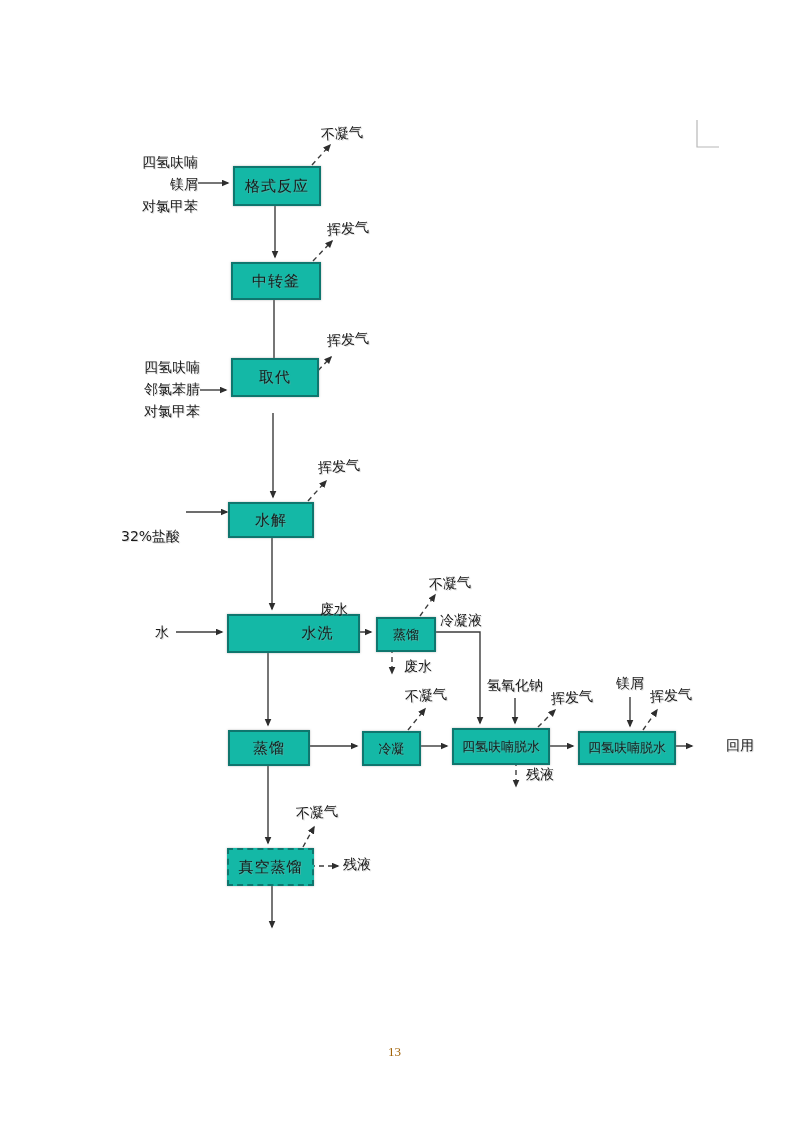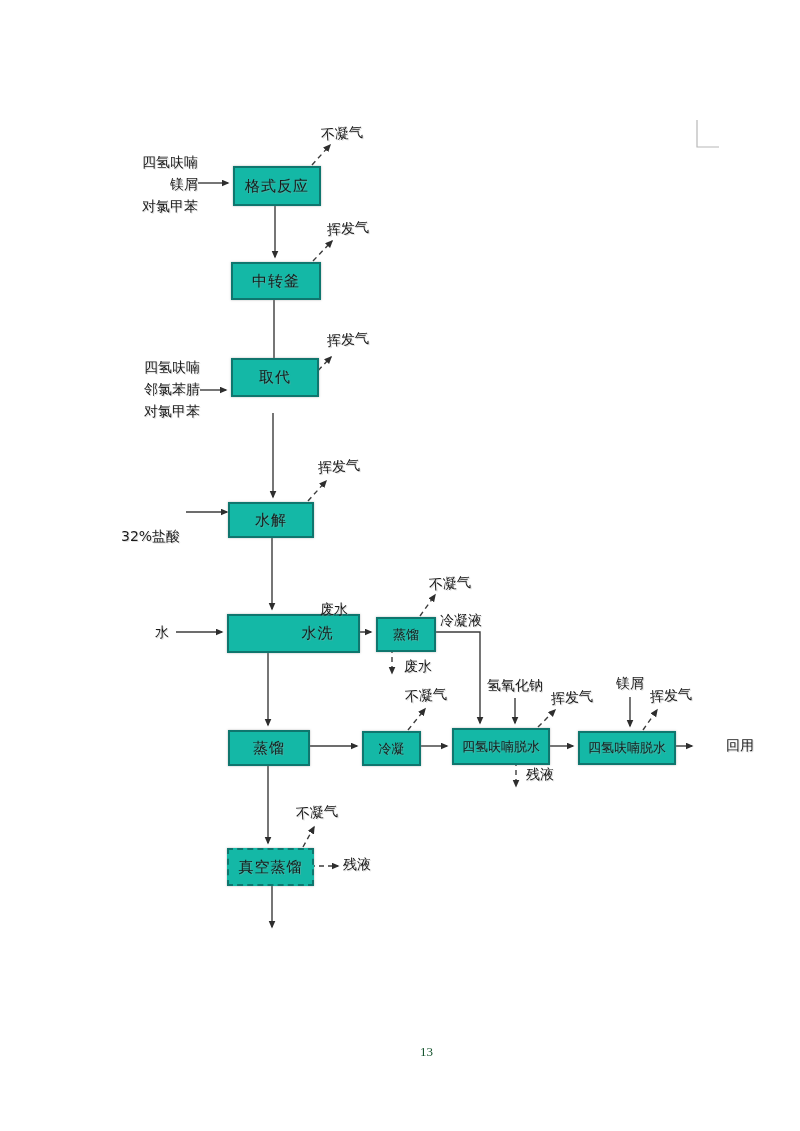--- a/index.html
+++ b/index.html
@@ -22,21 +22,21 @@
     text-shadow:1px 1px 0 rgba(165,165,165,.35);
   }
   .gas{transform:rotate(-4deg);}
   .inblk{
     position:absolute;text-align:right;font-size:14px;line-height:22px;z-index:3;
     text-shadow:1px 1px 0 rgba(165,165,165,.35);
   }
   .wires{position:absolute;left:0;top:0;z-index:1;}
   .pageno{
     position:absolute;left:388px;top:1044px;font-family:"Liberation Serif","DejaVu Serif",serif;
-    font-size:13px;color:#14532d;margin-left:32px;
+    font-size:13px;color:#a16207;
   }
 </style>
 </head>
 <body>
 
 <div class="canvas">
 
   <svg class="wires" width="800" height="1131" viewBox="0 0 800 1131">
     <defs>
       <marker id="ah" markerWidth="9" markerHeight="8" refX="6.5" refY="3.5" orient="auto" markerUnits="userSpaceOnUse">

